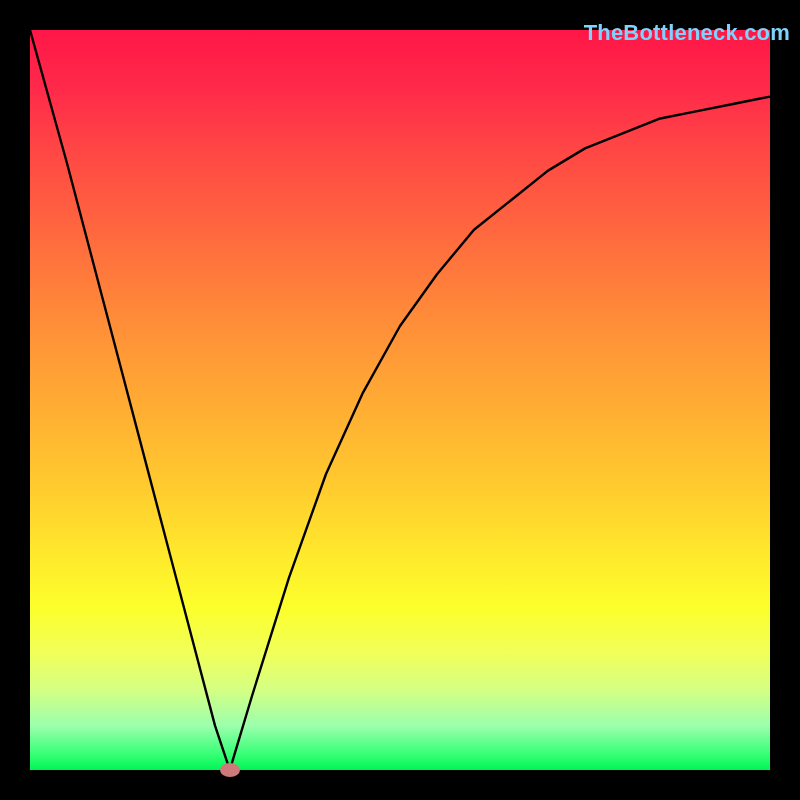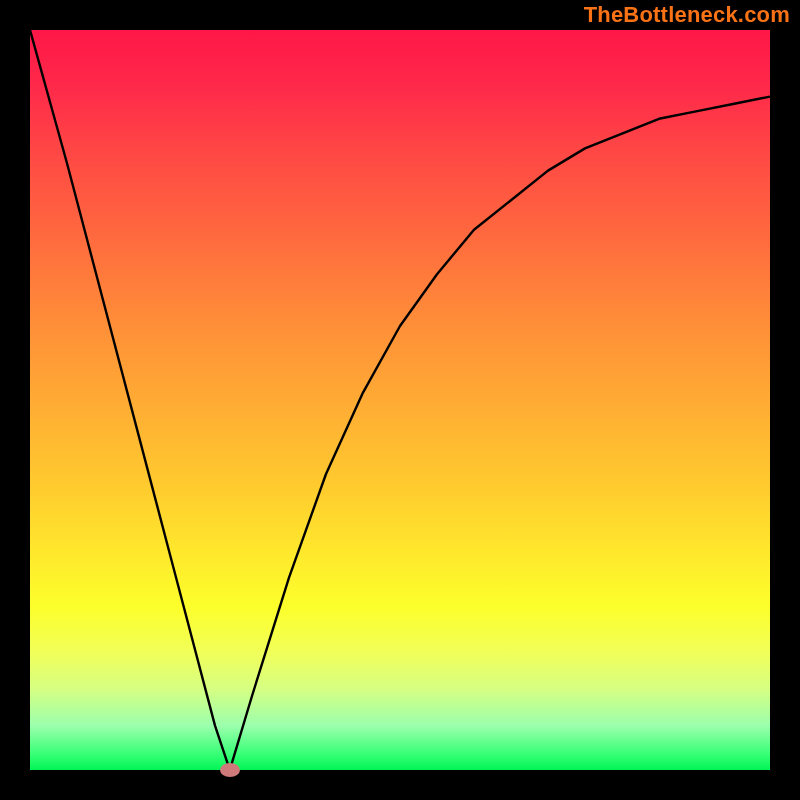--- a/index.html
+++ b/index.html
@@ -36,25 +36,25 @@
       #fcff2b 78%,
       #f1ff58 84%,
       #d6ff82 89%,
       #9cffad 94%,
       #34ff74 98%,
       #00f556 100%
     );
   }
   .watermark {
     position: absolute;
-    top: 2px;
+    top: 20px;
     right: 10px;
     font-size: 22px;
     font-weight: 600;
-    color: #f97316;
+    color: #7dd3fc;
     letter-spacing: 0.2px;
     pointer-events: none;
   }
   svg.curve {
     position: absolute;
     left: 0;
     top: 0;
     width: 740px;
     height: 740px;
     pointer-events: none;

